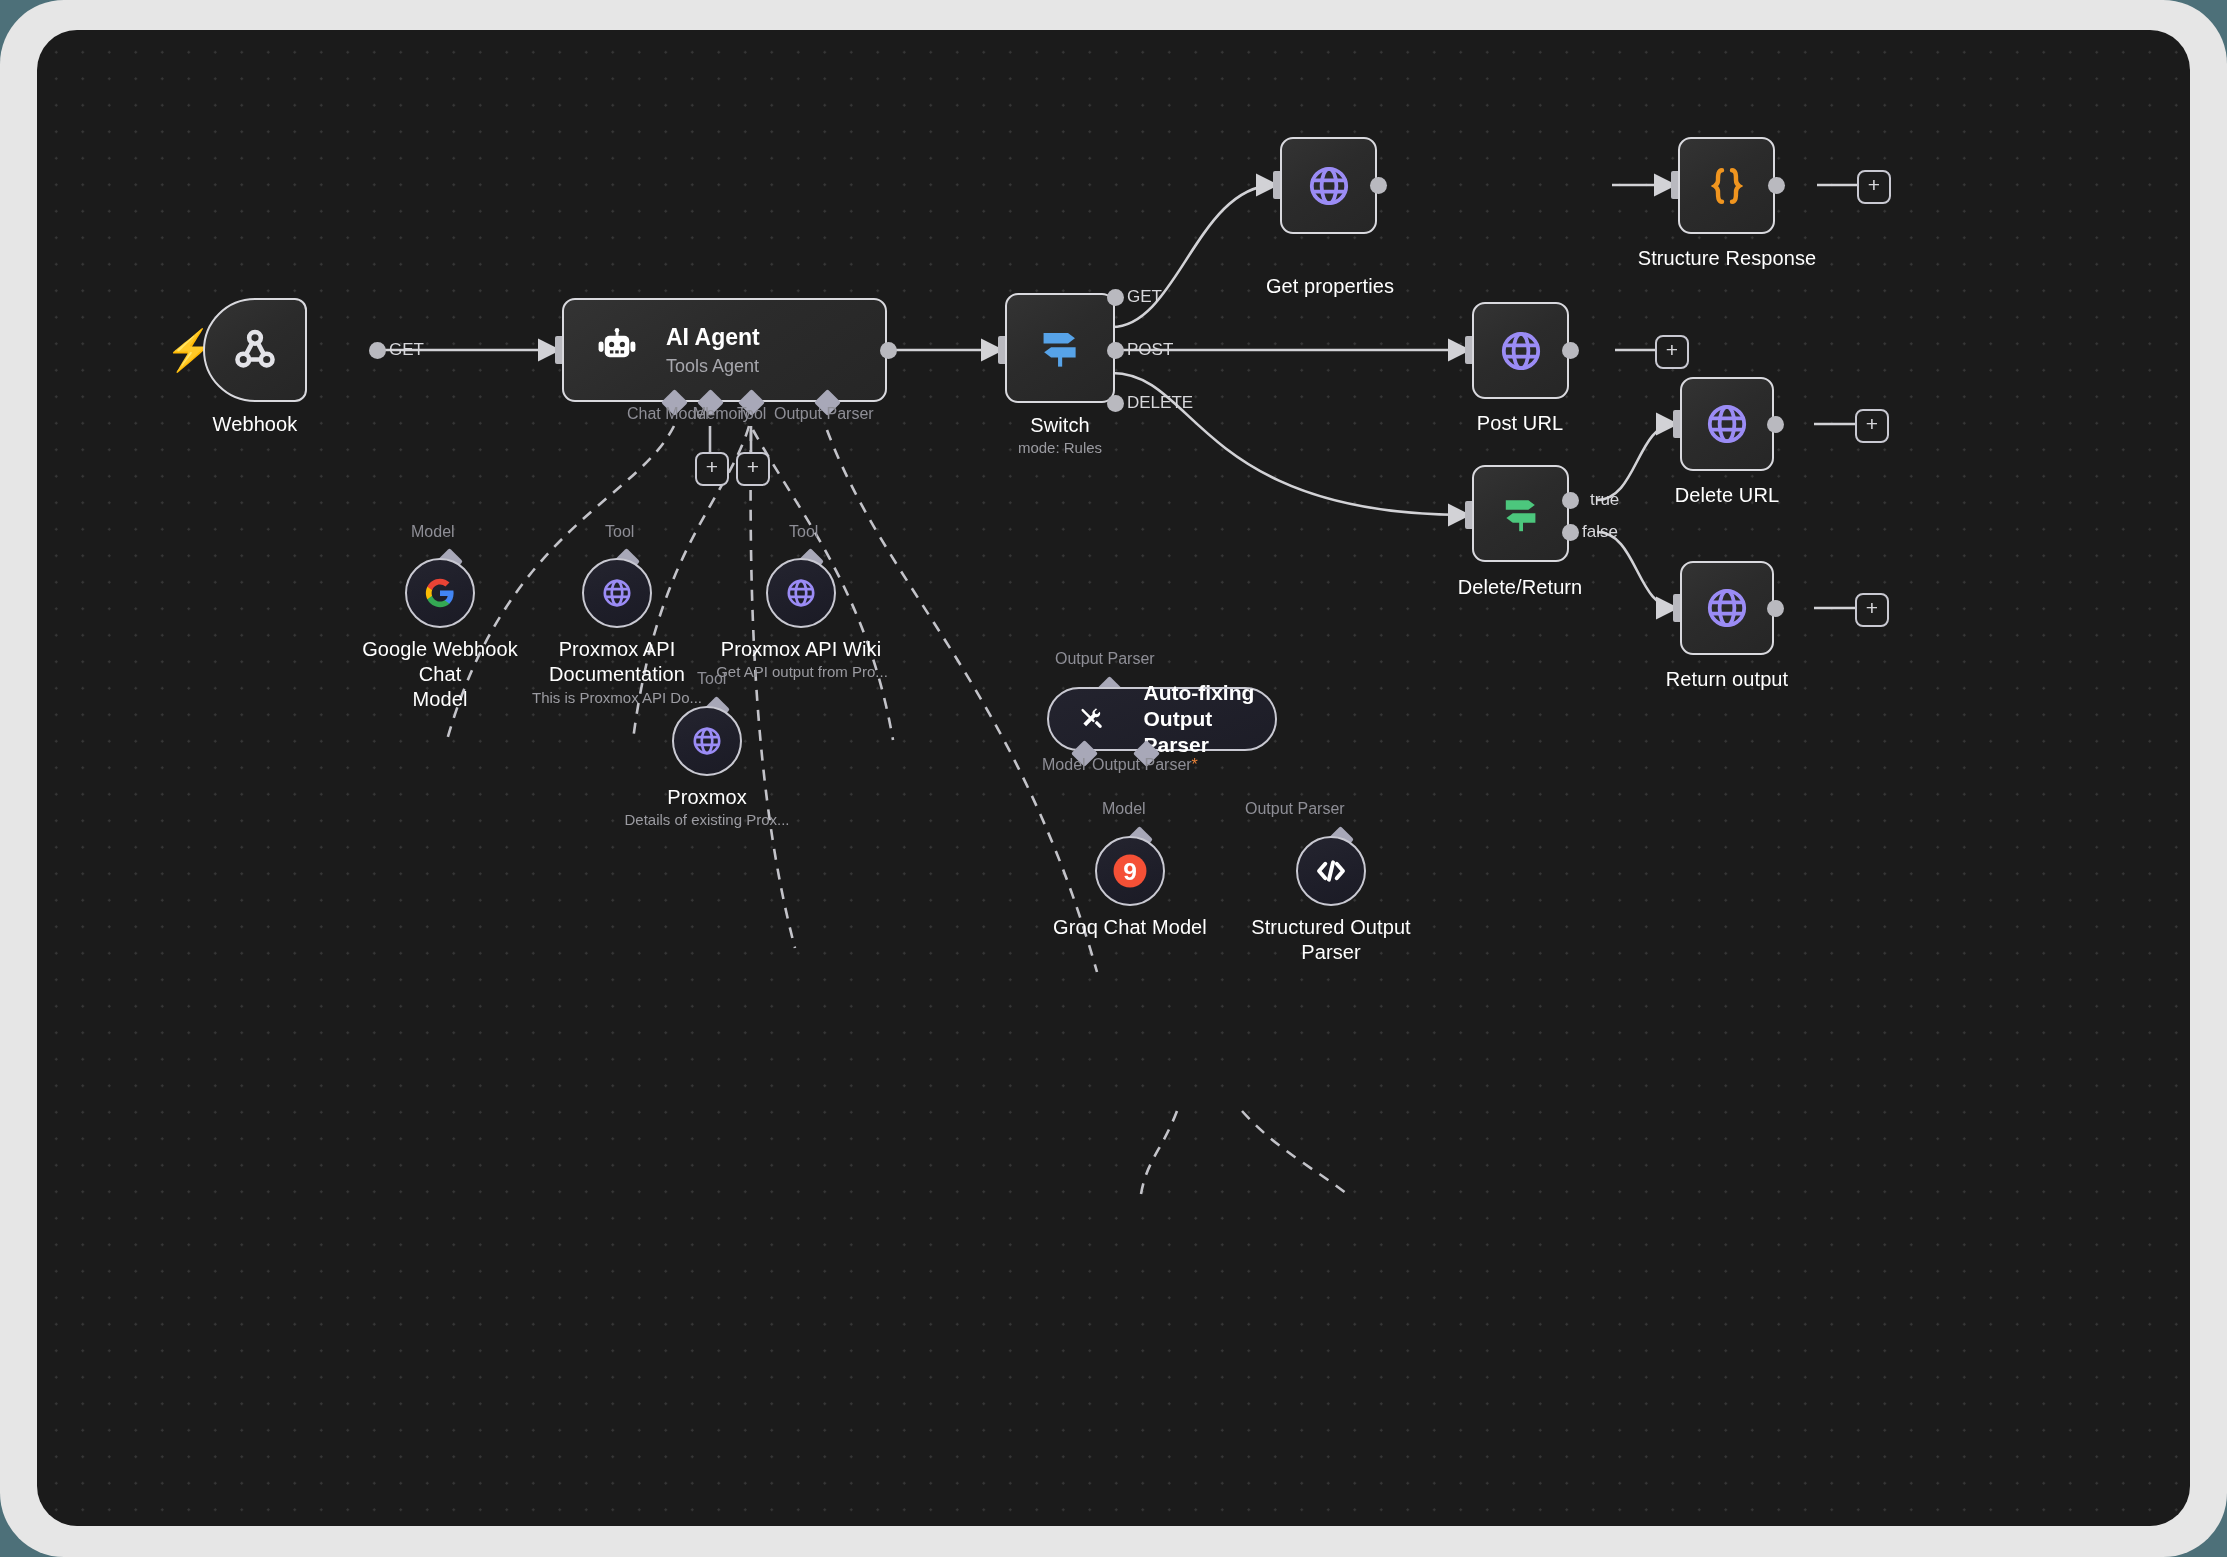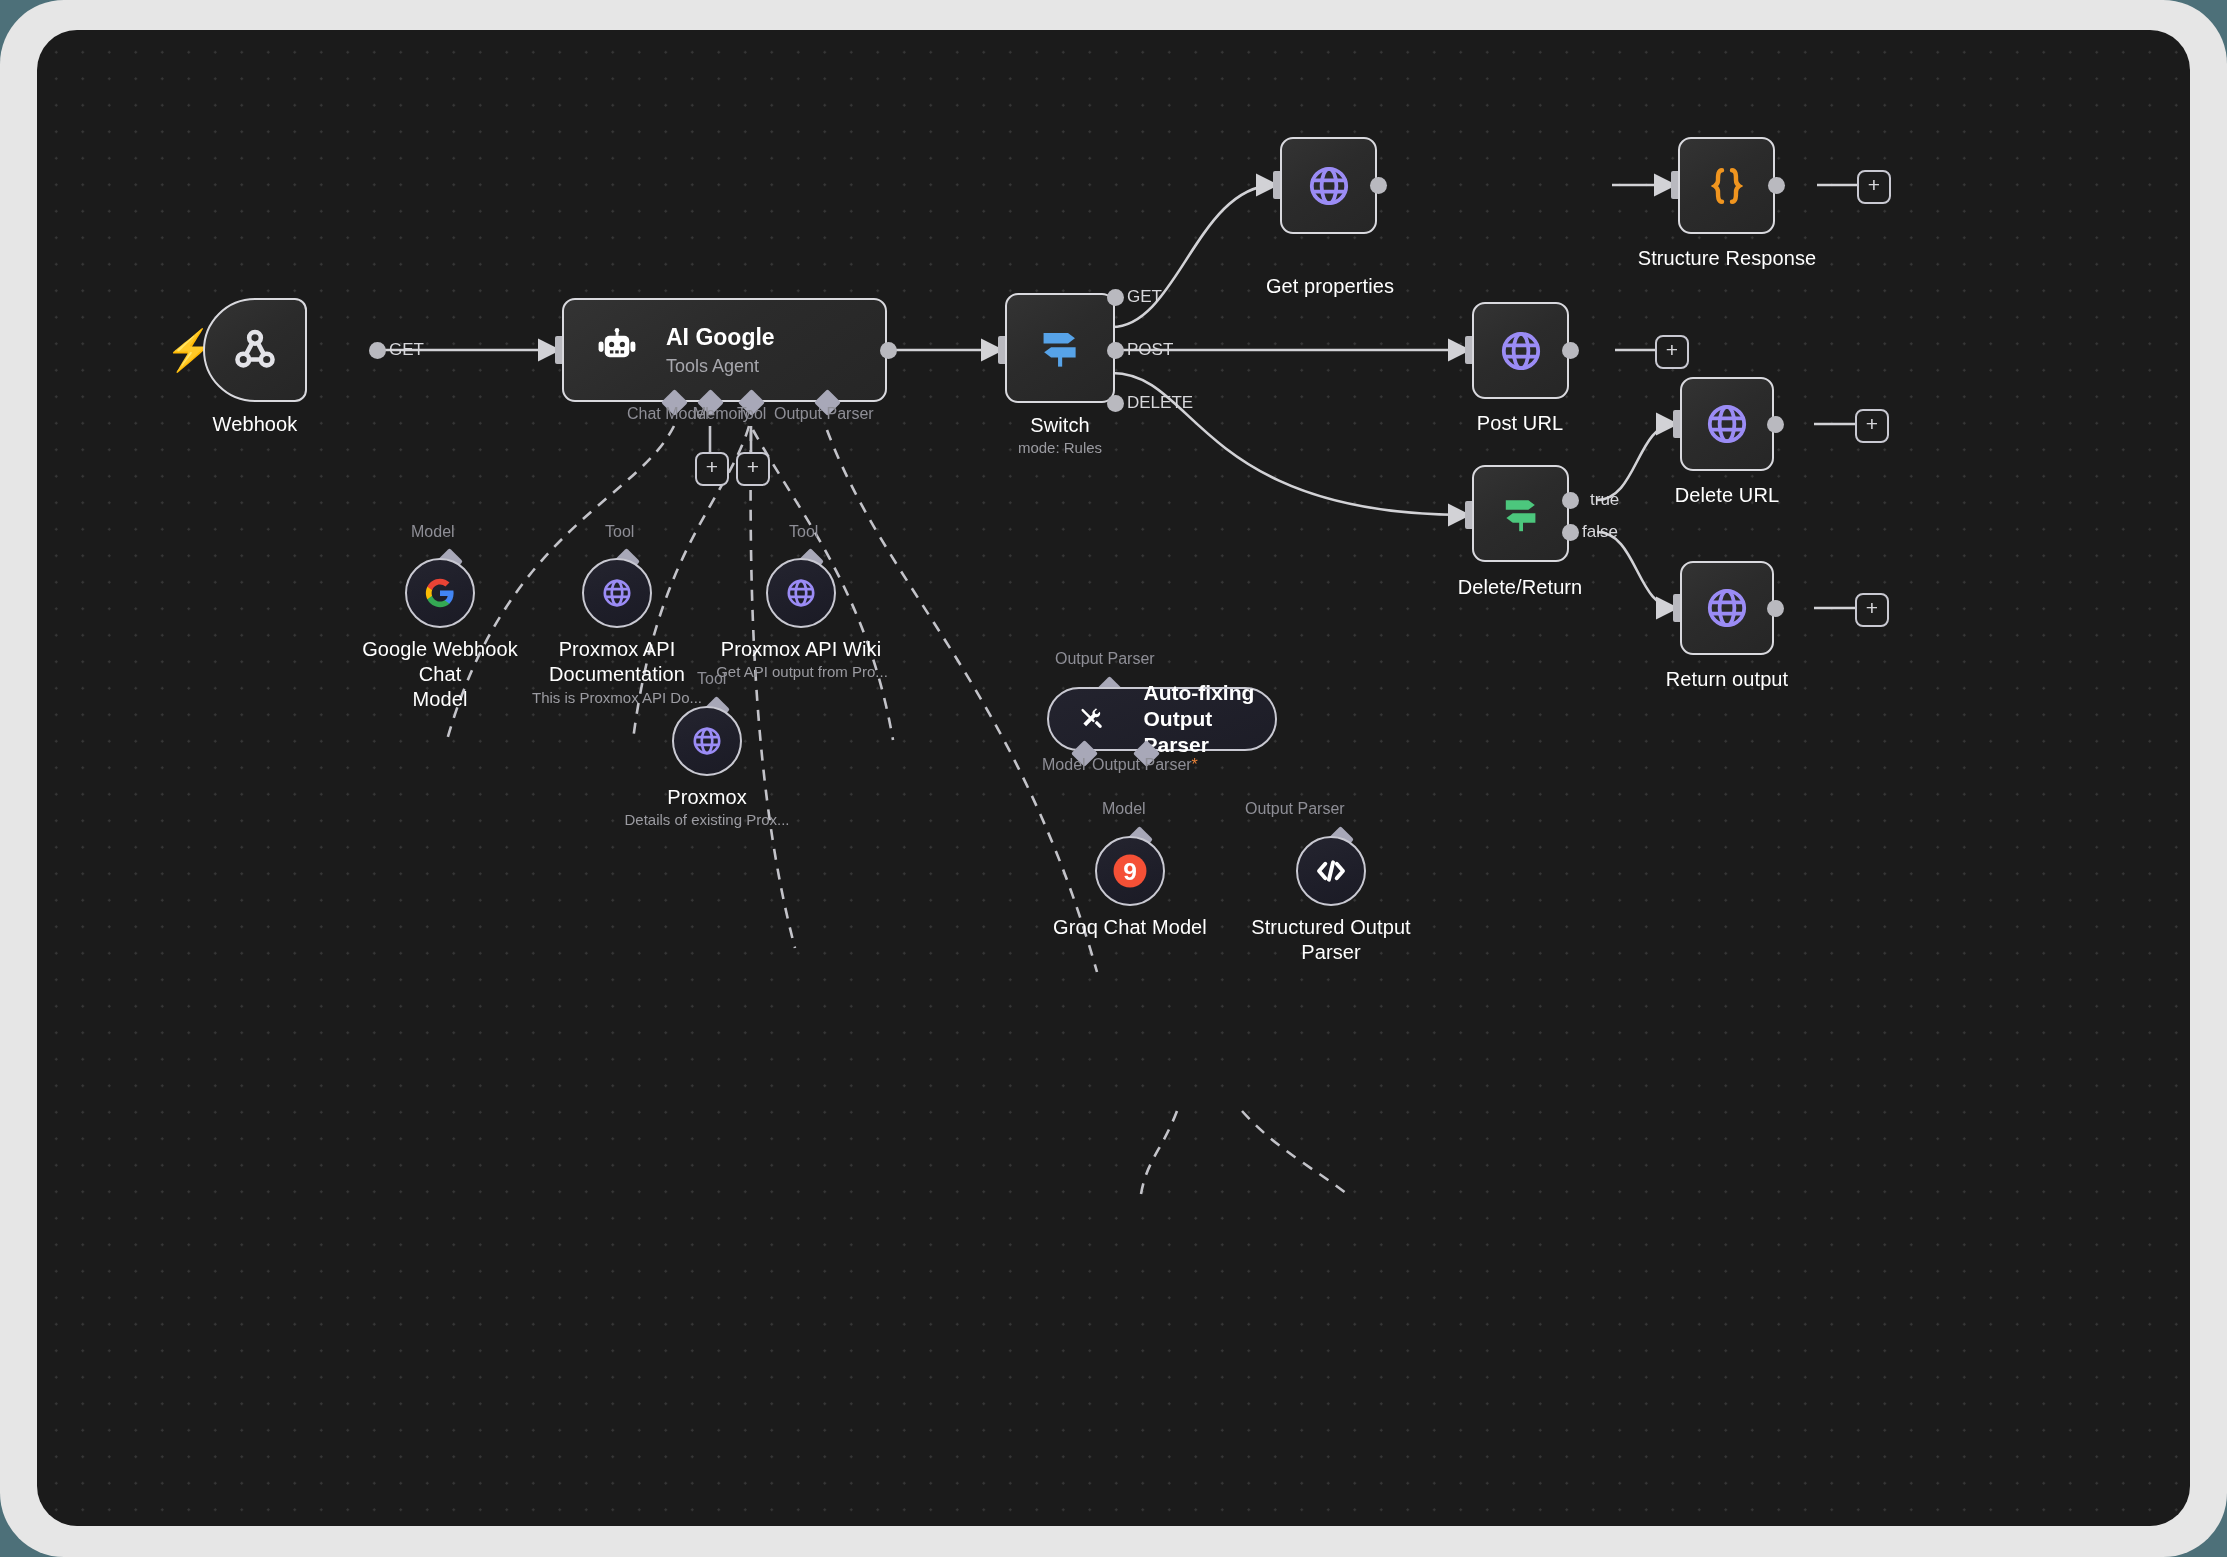--- a/index.html
+++ b/index.html
@@ -126,21 +126,21 @@
         </g>
         <circle cx="9.2" cy="9.1" r="1.35" fill="#2b2b2b"></circle>
           <circle cx="14.8" cy="9.1" r="1.35" fill="#2b2b2b"></circle>
         <g fill="#2b2b2b">
             <rect x="8.3" y="12.2" width="1.8" height="1.6"></rect>
             <rect x="11.1" y="12.2" width="1.8" height="1.6"></rect>
             <rect x="13.9" y="12.2" width="1.8" height="1.6"></rect>
           </g>
       </svg>
       <div>
-        <div class="title">AI Google</div>
+        <div class="title">AI Agent</div>
         <div class="subtitle">Tools Agent</div>
       </div>
     </div>
     <div class="port" style="left:843px;top:312px;width:17px;height:17px;"></div>
 
     <div class="diamond" style="left:628px;top:363px;"></div>
     <div class="diamond" style="left:664px;top:363px;"></div>
     <div class="diamond" style="left:705px;top:363px;"></div>
     <div class="diamond" style="left:781px;top:363px;"></div>
     <div class="conlbl" style="left:590px;top:375px;">Chat Model</div>

